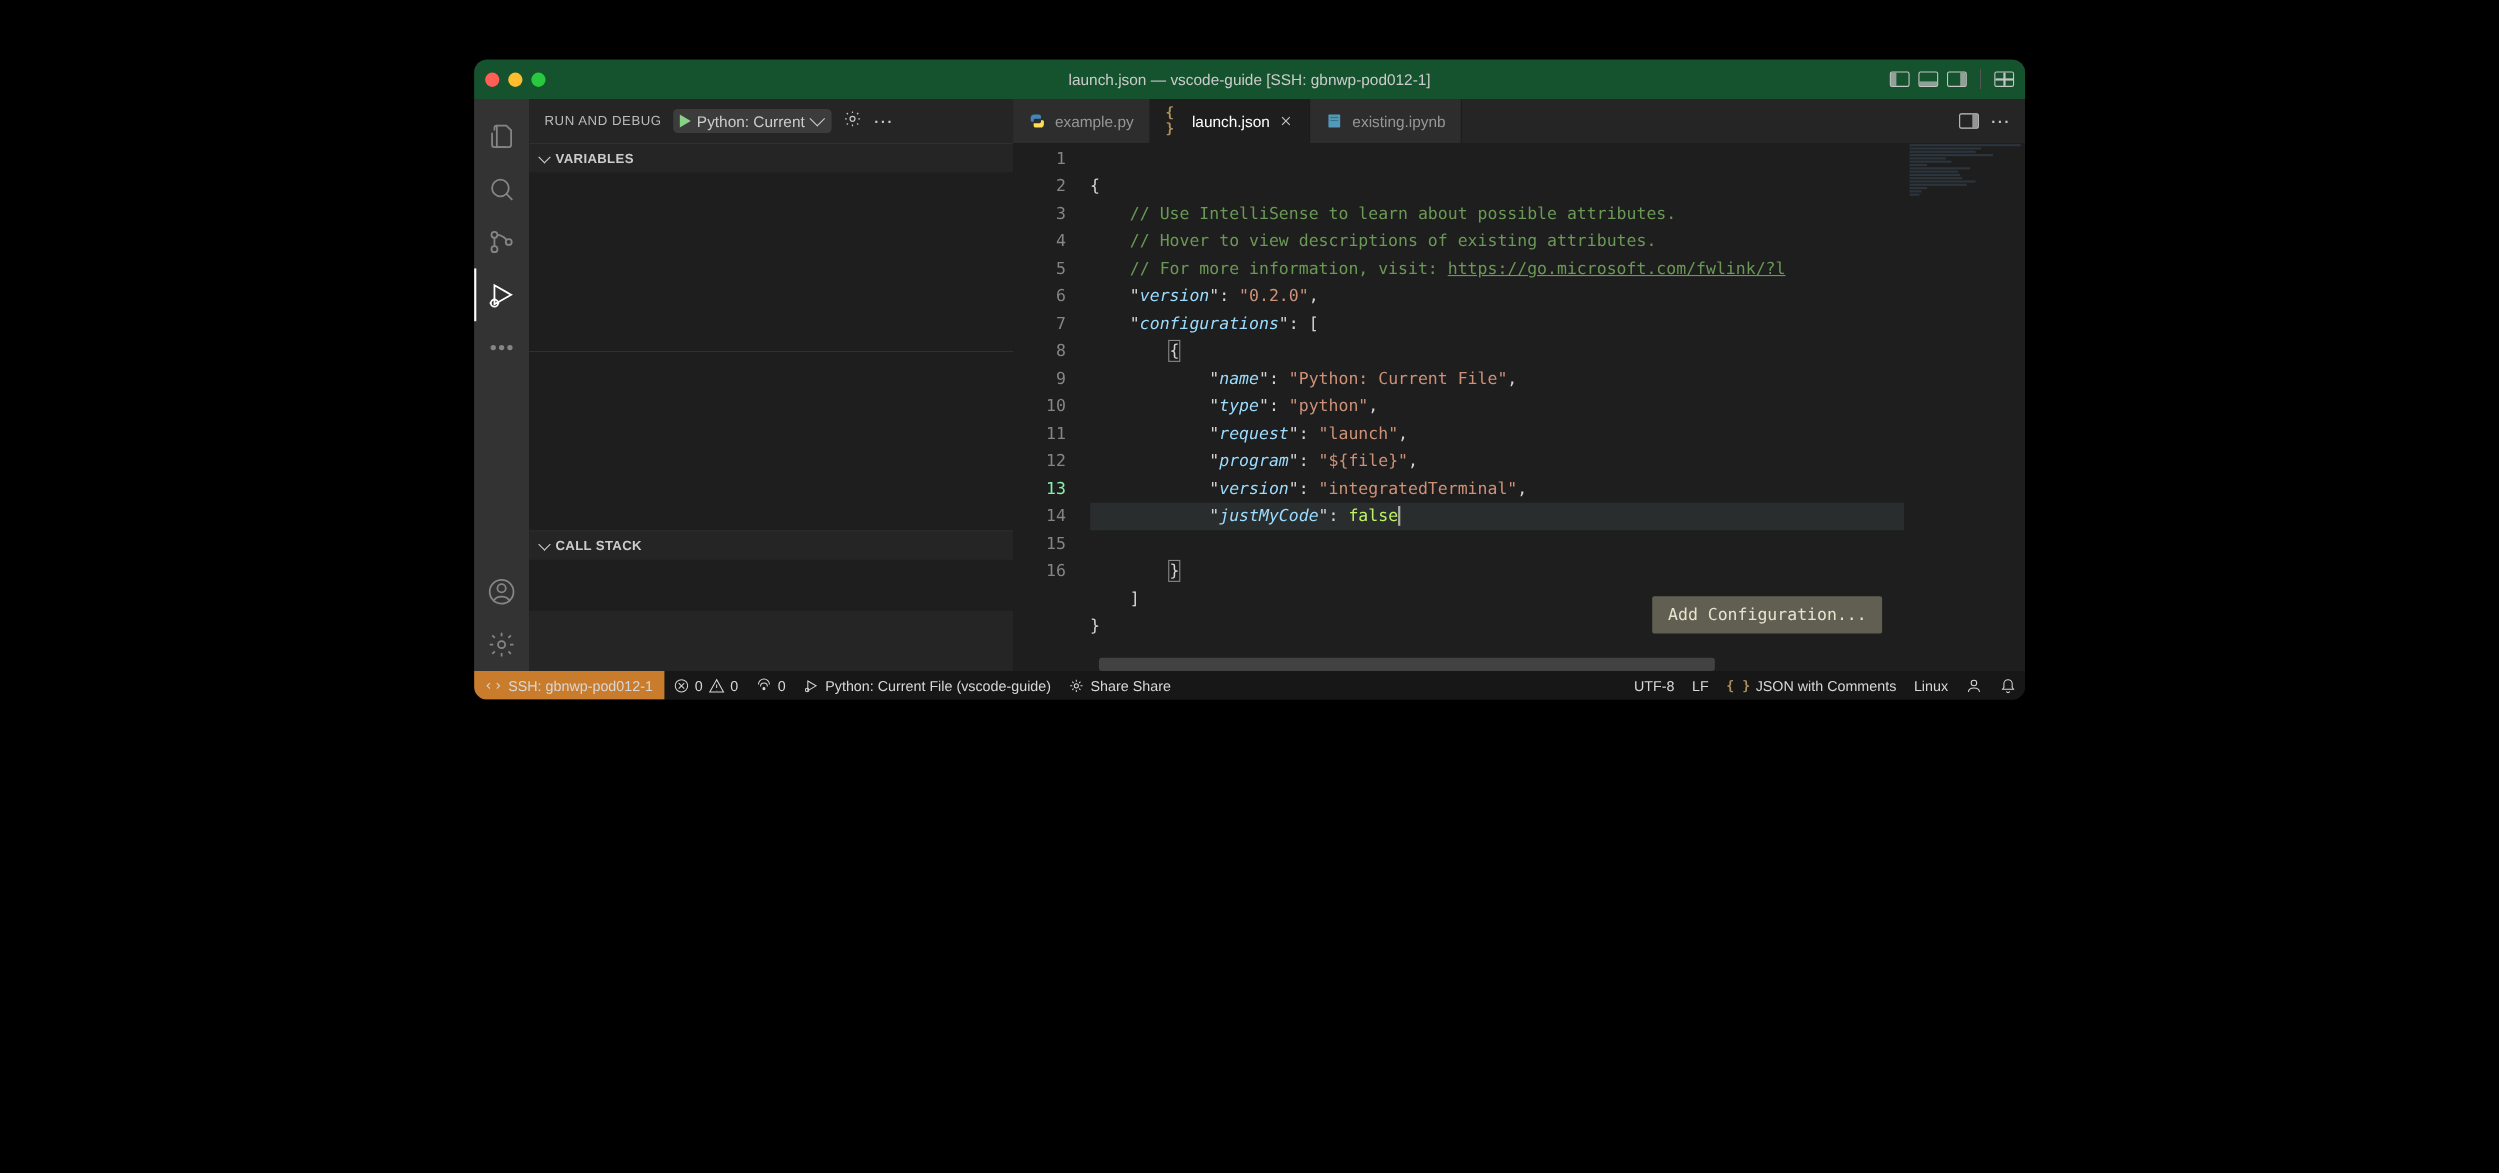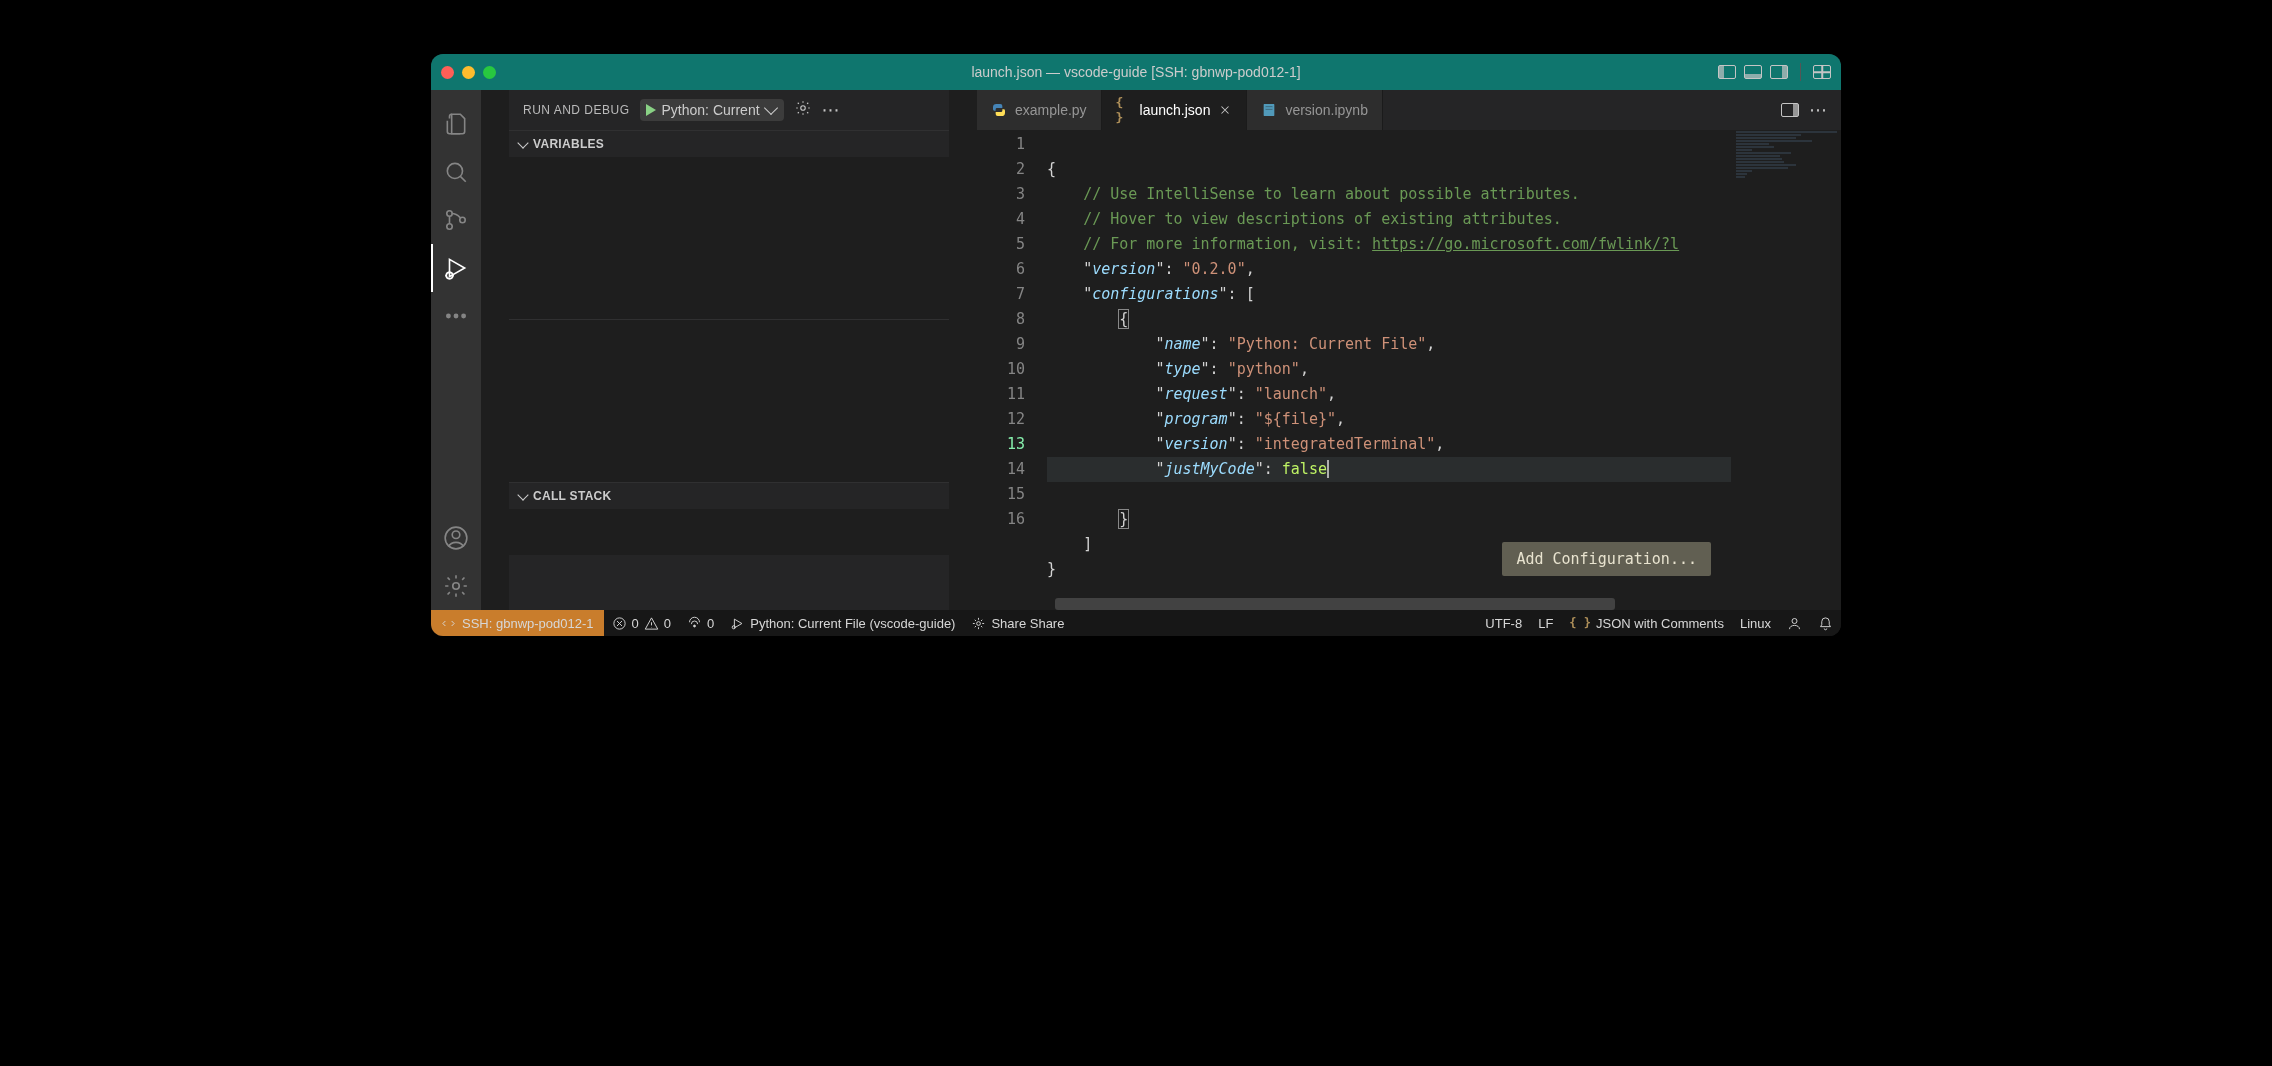--- a/index.html
+++ b/index.html
@@ -11,42 +11,42 @@
     margin-top: 54px;
     background: #1e1e1e;
     border-radius: 12px;
     overflow: hidden;
     display: flex; flex-direction: column;
     box-shadow: 0 20px 60px rgba(0,0,0,.6);
   }
 
   
   .titlebar {
-    height: 36px; background: #0f766e;
+    height: 36px; background: #14532d;
     display: flex; align-items: center;
     position: relative;
     padding: 0 10px;
   }
   .traffic { display: flex; gap: 8px; }
   .traffic .dot { width: 13px; height: 13px; border-radius: 50%; }
   .dot.red { background: #ff5f57; }
   .dot.yellow { background: #febc2e; }
   .dot.green { background: #28c840; }
   .title-text { position: absolute; left: 0; right: 0; text-align: center; font-size: 14px; color: #ccc; pointer-events: none; }
   .titlebar-right { margin-left: auto; display: flex; gap: 8px; align-items: center; }
   .layout-btn { width: 18px; height: 14px; border: 1.5px solid #c5c5c5; border-radius: 2px; position: relative; }
   .layout-btn.left::before { content:""; position:absolute; left:0; top:0; bottom:0; width:5px; background:#c5c5c5; opacity:.7; }
   .layout-btn.bottom::before { content:""; position:absolute; left:0; right:0; bottom:0; height:4px; background:#c5c5c5; opacity:.7; }
   .layout-btn.right::before { content:""; position:absolute; right:0; top:0; bottom:0; width:5px; background:#c5c5c5; opacity:.7; }
   .layout-btn.grid::before { content:""; position:absolute; left:50%; top:0; bottom:0; width:1.5px; background:#c5c5c5; transform:translateX(-50%);}
   .layout-btn.grid::after { content:""; position:absolute; top:50%; left:0; right:0; height:1.5px; background:#c5c5c5; transform:translateY(-50%);}
   .tb-sep { width:1px; height:18px; background:#555; margin:0 4px; }
 
   
-  .body { flex:1; display:flex; min-height:0;gap:28px; }
+  .body { flex:1; display:flex; min-height:0; }
 
   
   .activitybar { width:50px; background:#333333; display:flex; flex-direction:column; align-items:center; padding-top:10px; }
   .activitybar .icon { width:50px; height:48px; display:flex; align-items:center; justify-content:center; color:#858585; cursor:pointer; position:relative; }
   .activitybar .icon.active { color:#fff; }
   .activitybar .icon.active::before { content:""; position:absolute; left:0; top:0; bottom:0; width:2px; background:#fff; }
   .activitybar svg { width:26px; height:26px; stroke:currentColor; fill:none; stroke-width:1.5; }
   .activitybar .spacer { flex:1; }
 
   
@@ -261,21 +261,21 @@
           </span>
         </div>
         <div class="tab">
           <span class="ico nb-ico">
             <svg viewBox="0 0 24 24" width="16" height="16">
                 <rect x="4" y="3" width="16" height="18" rx="1" fill="#519aba" stroke="none"></rect>
                 <rect x="6" y="6" width="12" height="2" fill="#1e1e1e"></rect>
                 <rect x="6" y="10" width="12" height="2" fill="#1e1e1e"></rect>
               </svg>
           </span>
-          <span>version.ipynb</span>
+          <span>existing.ipynb</span>
         </div>
         <div class="tabs-right">
           <div class="sq"></div>
           <div class="dots">⋯</div>
         </div>
       </div>
 
       <div class="editor-body">
         <div class="gutter">
           <div>1</div>

